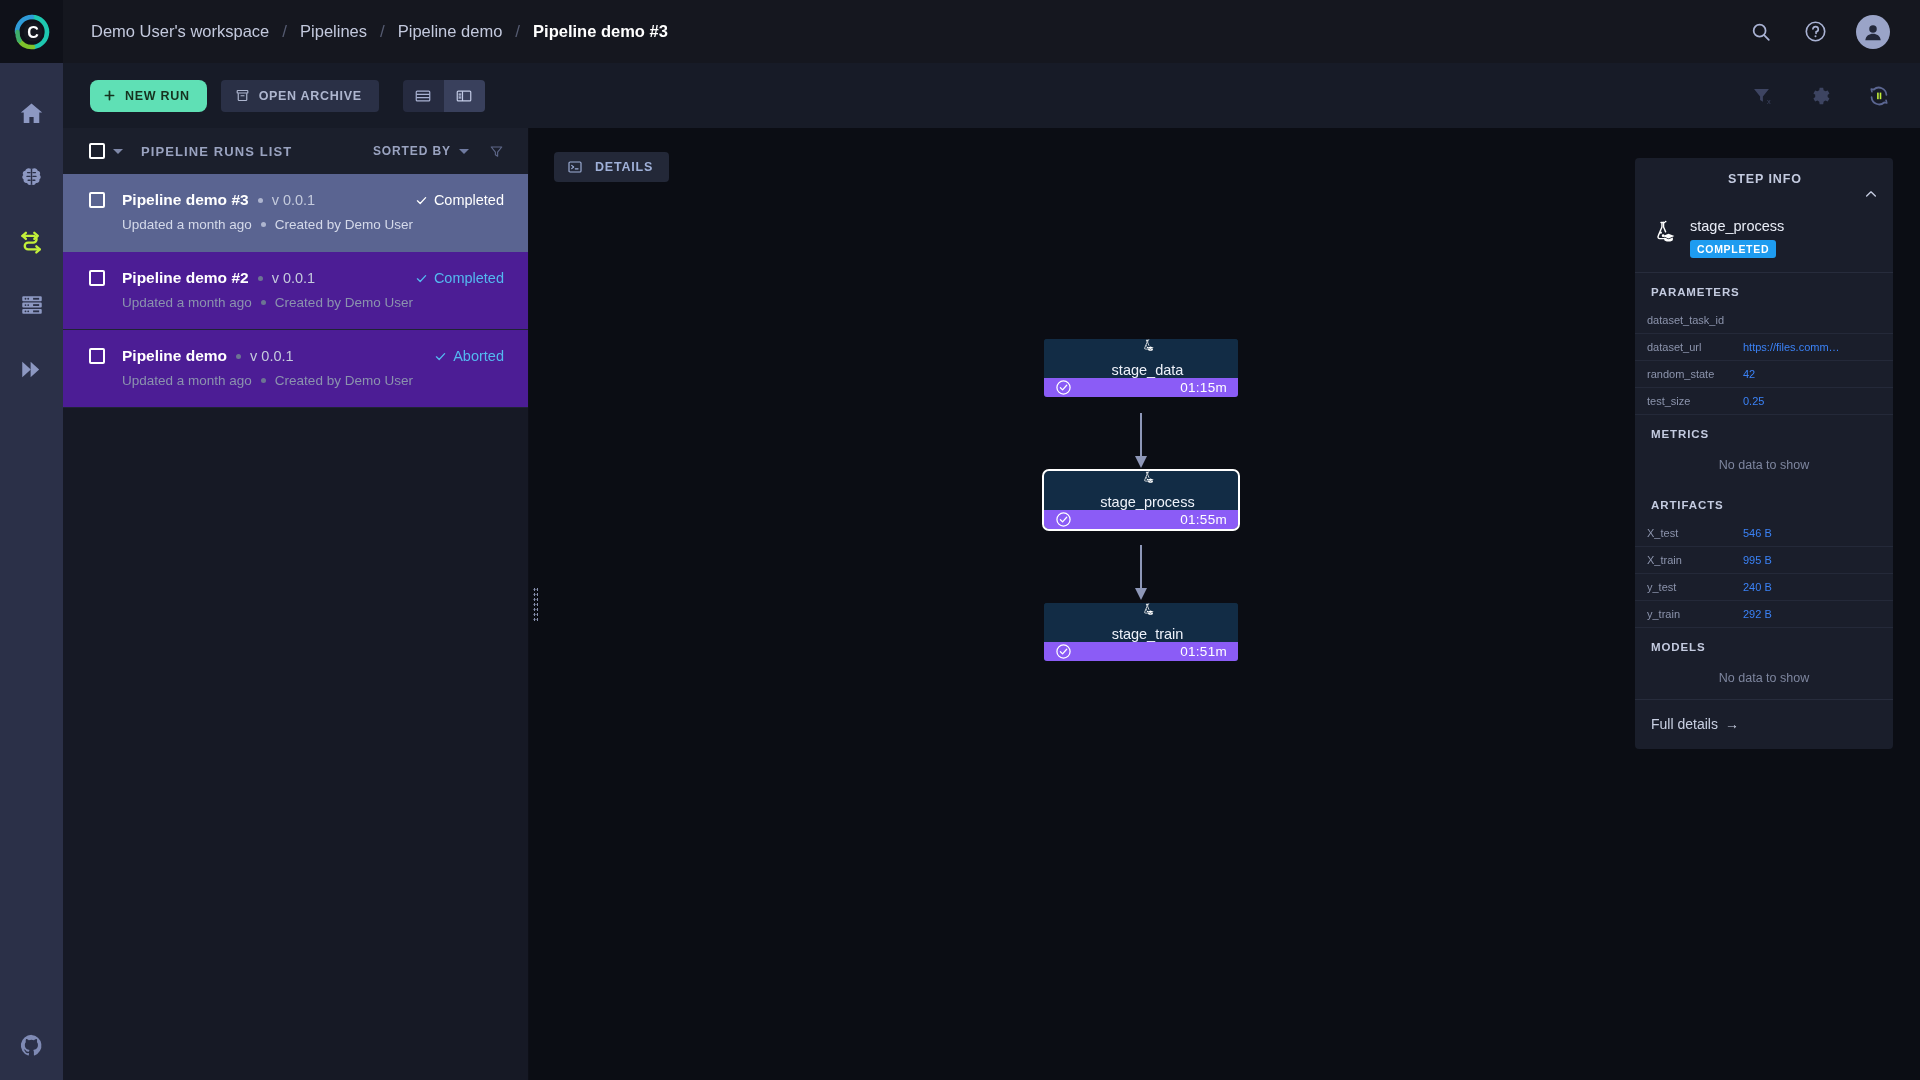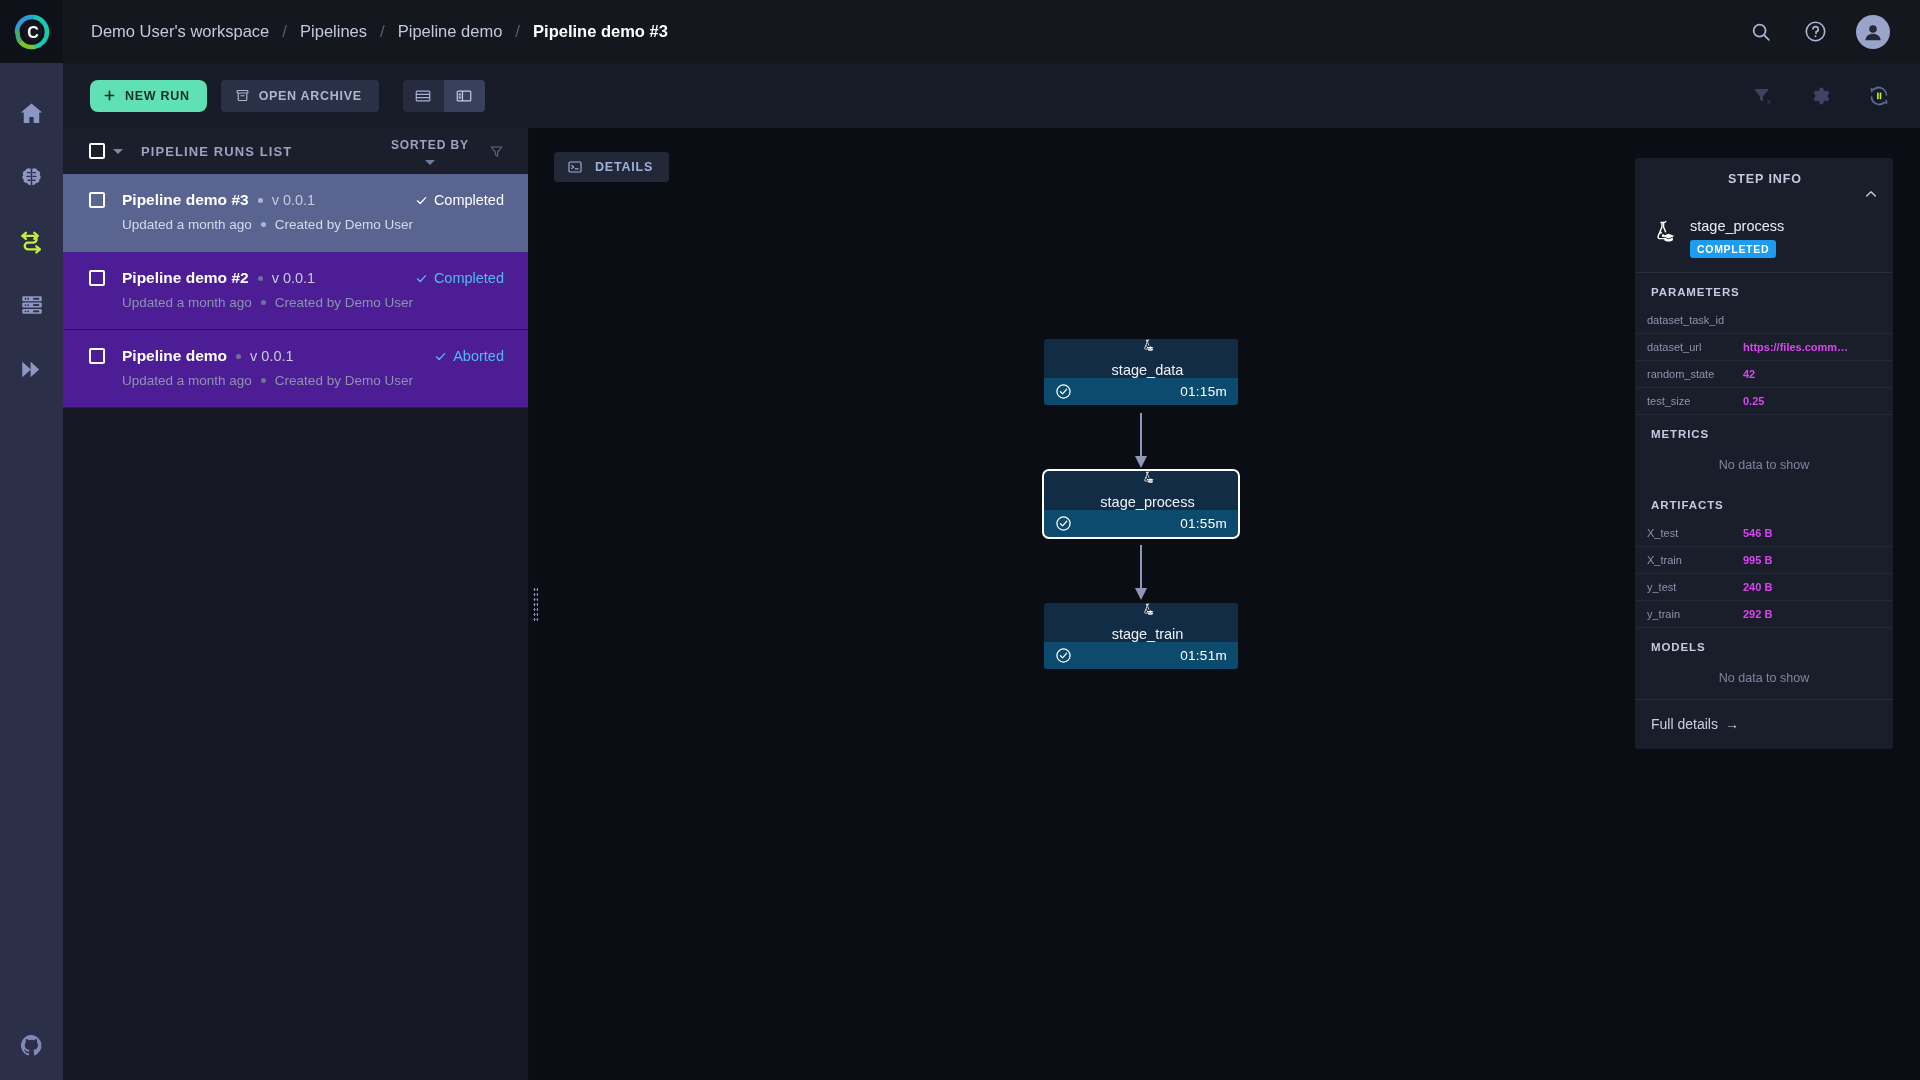--- a/index.html
+++ b/index.html
@@ -98,21 +98,21 @@
   .caret-dn {
     width: 0; height: 0; border-left: 5px solid transparent; border-right: 5px solid transparent;
     border-top: 5px solid #7f88a8; margin-left: 8px; cursor: pointer;
   }
   .runs-title {
     font-size: 13px; letter-spacing: 1.1px; color: #9aa3c0; font-weight: bold;
     margin-left: 18px;
   }
   .sorted-by {
     margin-left: auto; font-size: 12px; letter-spacing: .9px; color: #9aa3c0;
-    font-weight: bold; display: flex; align-items: center; gap: 8px; cursor: pointer; flex-direction: column;
+    font-weight: bold; display: flex; align-items: center; gap: 8px; cursor: pointer;
   }
   .sorted-caret {
     width: 0; height: 0; border-left: 5px solid transparent; border-right: 5px solid transparent;
     border-top: 5px solid #6f7aa0;
   }
   .filter-ico { margin-left: 20px; cursor: pointer; display:flex; }
 
   .runs-list { flex: 1 1 auto; overflow: hidden; }
   .run-item {
     padding: 17px 24px 19px 26px; border-bottom: 1px solid #1f2434; cursor: pointer;
@@ -150,21 +150,21 @@
     font-size: 12.5px; letter-spacing: .8px; font-weight: bold; color: #9fb0d8; cursor: pointer;
   }
   .node {
     position: absolute; width: 194px; border-radius: 3px; overflow: hidden;
     background: #0d2b45; cursor: pointer;
   }
   .node.active { outline: 2px solid #ffffff; border-radius: 5px; }
   .node-head { height: 39px; display: flex; align-items: center; padding-left: 13px; gap: 10px; background: #122c45; flex-direction: column; }
   .node-title { font-size: 14.5px; color: #eef2fa; }
   .node-foot {
-    height: 27px; background: #0c4a6e; display: flex; align-items: center;
+    height: 19px; background: #8b5cf6; display: flex; align-items: center;
     padding: 0 11px 0 11px; justify-content: space-between;
   }
   .node-time { font-size: 13.5px; color: #ffffff; letter-spacing: .3px; }
   .edge { position: absolute; }
 
   
   .stepinfo {
     position: absolute; right: 27px; top: 143px; width: 258px;
     background: #1a1e2b; border-radius: 4px; padding: 0 0 0 0;
     display: flex; flex-direction: column;
@@ -185,21 +185,21 @@
     font-size: 11.5px; font-weight: bold; letter-spacing: .9px; color: #c4cbe0;
     padding: 13px 16px 9px 16px; border-top: 1px solid #272c3c;
   }
   .si-sec-title.nb { border-top: none; }
   .kv {
     display: flex; align-items: center; padding: 7px 16px 7px 12px;
     border-bottom: 1px solid #242939; font-size: 11px;
   }
   .kv:last-child { }
   .kv .k { color: #8c94ad; width: 96px; flex: 0 0 96px; }
-  .kv .v { color: #d946ef; overflow: hidden; text-overflow: ellipsis; white-space: nowrap; font-weight: bold; }
+  .kv .v { color: #3b82f6; overflow: hidden; text-overflow: ellipsis; white-space: nowrap; }
   .nodata { text-align: center; font-size: 12.5px; color: #7e869f; padding: 9px 0 14px 0; }
   .si-full {
     border-top: 1px solid #272c3c; padding: 16px 25px 17px 16px;
     font-size: 14px; color: #c9d0e3; cursor: pointer; display: flex; align-items: center; gap: 7px;
   }
   svg { display: block; }
 </style>
 </head>
 <body>
 

